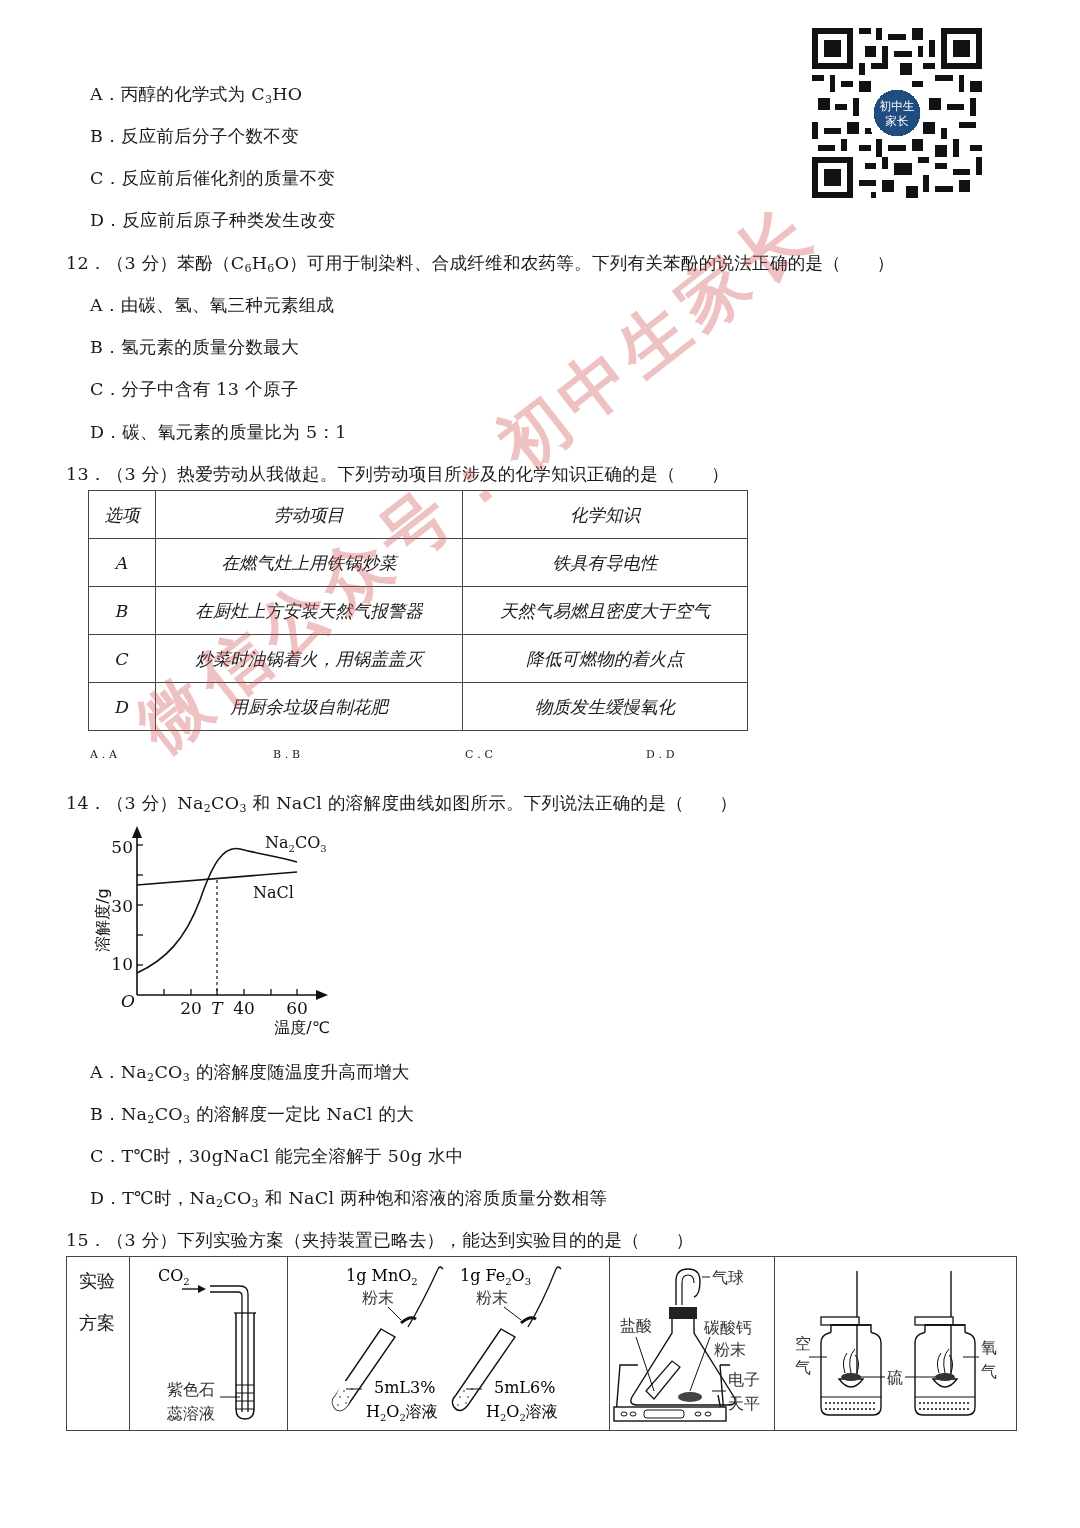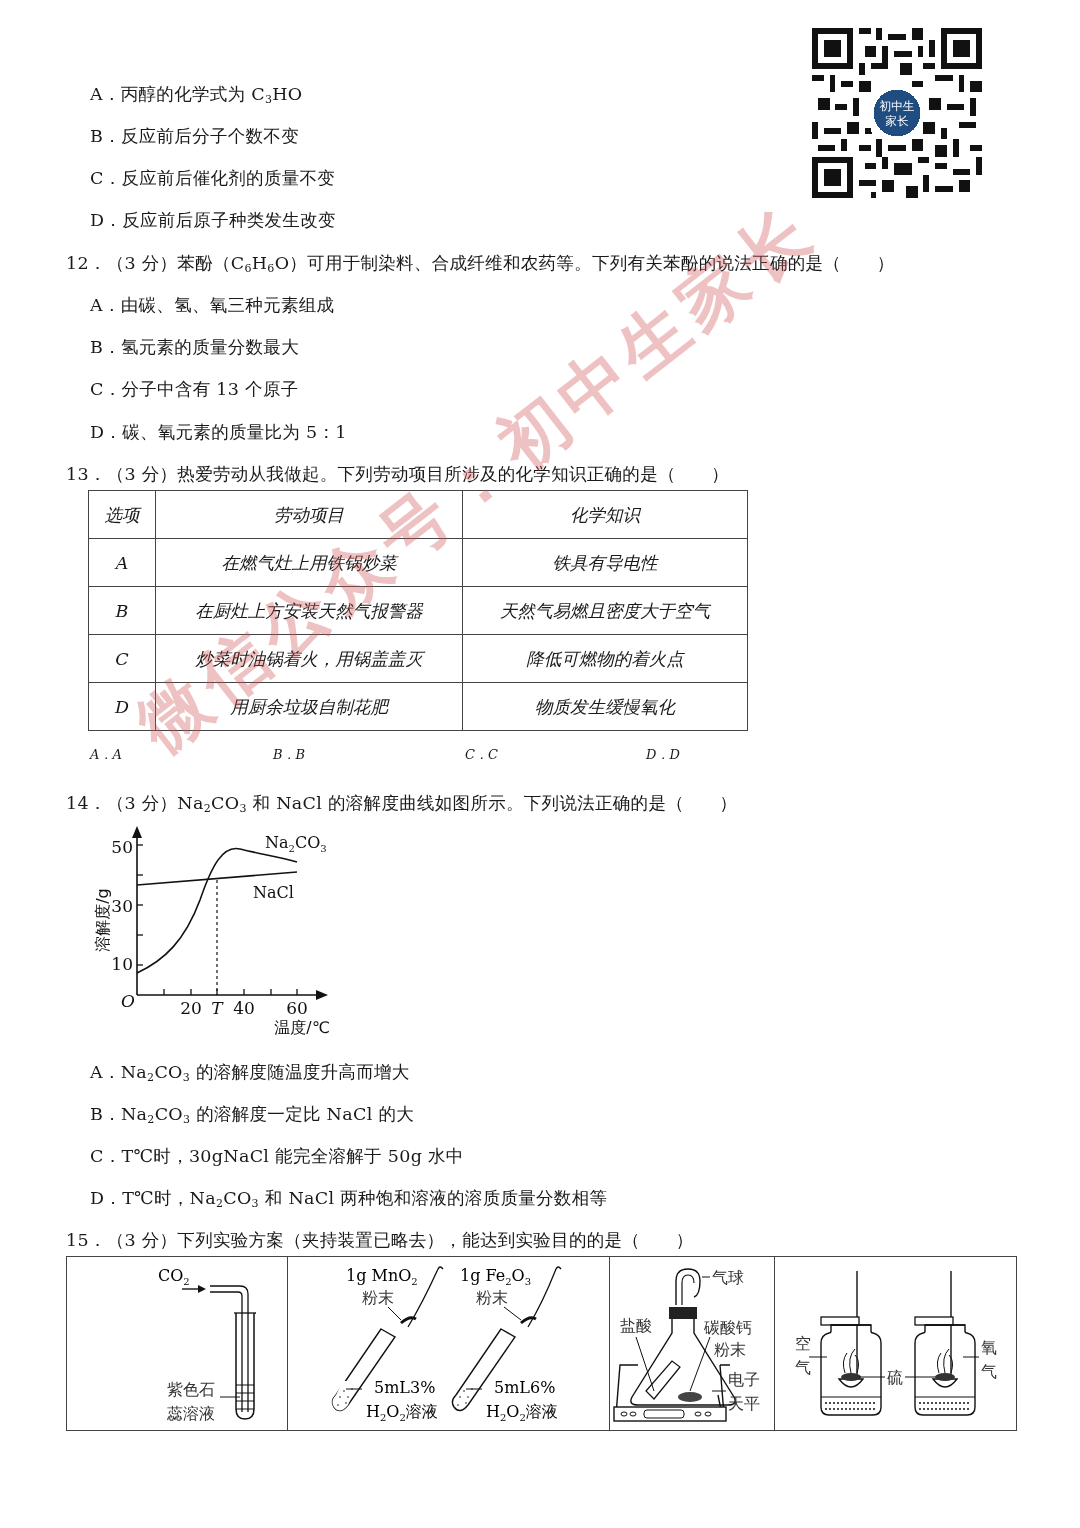--- a/index.html
+++ b/index.html
@@ -16,21 +16,21 @@
   
   .qr { position:absolute; left:812px; top:28px; width:170px; height:170px; }
 
   
   table.t13 { position:absolute; left:88px; top:490px; border-collapse:collapse; font-size:17.5px;font-style:italic; }
   table.t13 td { border:1.4px solid #444; height:47px; text-align:center; padding:0; }
   table.t13 td.c0 { width:66px; }
   table.t13 td.c1 { width:306px; }
   table.t13 td.c2 { width:284px; }
 
-  .answers { position:absolute; top:743px; font-size:13px; line-height:24px;font-style:italic; }
+  .answers { position:absolute; top:743px; font-size:11px; line-height:24px; }
 
   
   .chart { position:absolute; left:80px; top:820px; width:270px; height:222px; }
 
   
   .t15 { position:absolute; left:66px; top:1256px; width:951px; height:175px; border:1.4px solid #444; box-sizing:border-box; }
   .t15 .cell { position:absolute; top:0; bottom:0; border-right:1.4px solid #444; box-sizing:border-box; }
   .t15 .cell:last-child { border-right:none; }
   .t15 svg { position:absolute; left:0; top:0; }
   .lbl15 { position:absolute; left:12px; font-size:18px; line-height:24px; }
@@ -209,20 +209,24 @@
   </g>
 </svg>
 
 <div class="line opt" style="top:1054px"><span>A．Na</span><sub>2</sub><span>CO</span><sub>3</sub><span> 的溶解度随温度升高而增大</span></div>
 <div class="line opt" style="top:1096px"><span>B．Na</span><sub>2</sub><span>CO</span><sub>3</sub><span> 的溶解度一定比 NaCl 的大</span></div>
 <div class="line opt" style="top:1138px"><span>C．T℃时，30gNaCl 能完全溶解于 50g 水中</span></div>
 <div class="line opt" style="top:1180px"><span>D．T℃时，Na</span><sub>2</sub><span>CO</span><sub>3</sub><span> 和 NaCl 两种饱和溶液的溶质质量分数相等</span></div>
 
 <div class="line q" style="top:1222px">15．（3 分）下列实验方案（夹持装置已略去），能达到实验目的的是（　　）</div>
 <div class="t15">
+  <div class="cell" style="left:0;width:63px">
+    <div class="lbl15" style="top:12px">实验</div>
+    <div class="lbl15" style="top:54px">方案</div>
+  </div>
 
   <div class="cell" style="left:63px;width:158px">
     <svg width="158" height="175" viewBox="0 0 158 175" font-family="DejaVu Serif, serif">
       <text x="28" y="24" font-size="16"><tspan>CO</tspan><tspan font-size="10" dy="4">2</tspan></text>
       <line x1="52" y1="32" x2="70" y2="32" stroke="#111" stroke-width="1.4"></line>
       <polygon points="76,32 68,28 68,36" fill="#111"></polygon>
       <path d="M80 29 H110 Q118 29 118 37 V155 M80 35 H108 Q112 35 112 39 V155" stroke="#111" stroke-width="1.3" fill="none"></path>
       <path d="M106 56 V152 Q106 162 115 162 Q124 162 124 152 V56" stroke="#111" stroke-width="1.5" fill="none"></path>
       <line x1="104" y1="56" x2="126" y2="56" stroke="#111" stroke-width="1.3"></line>
       <g stroke="#111" stroke-width="1">

